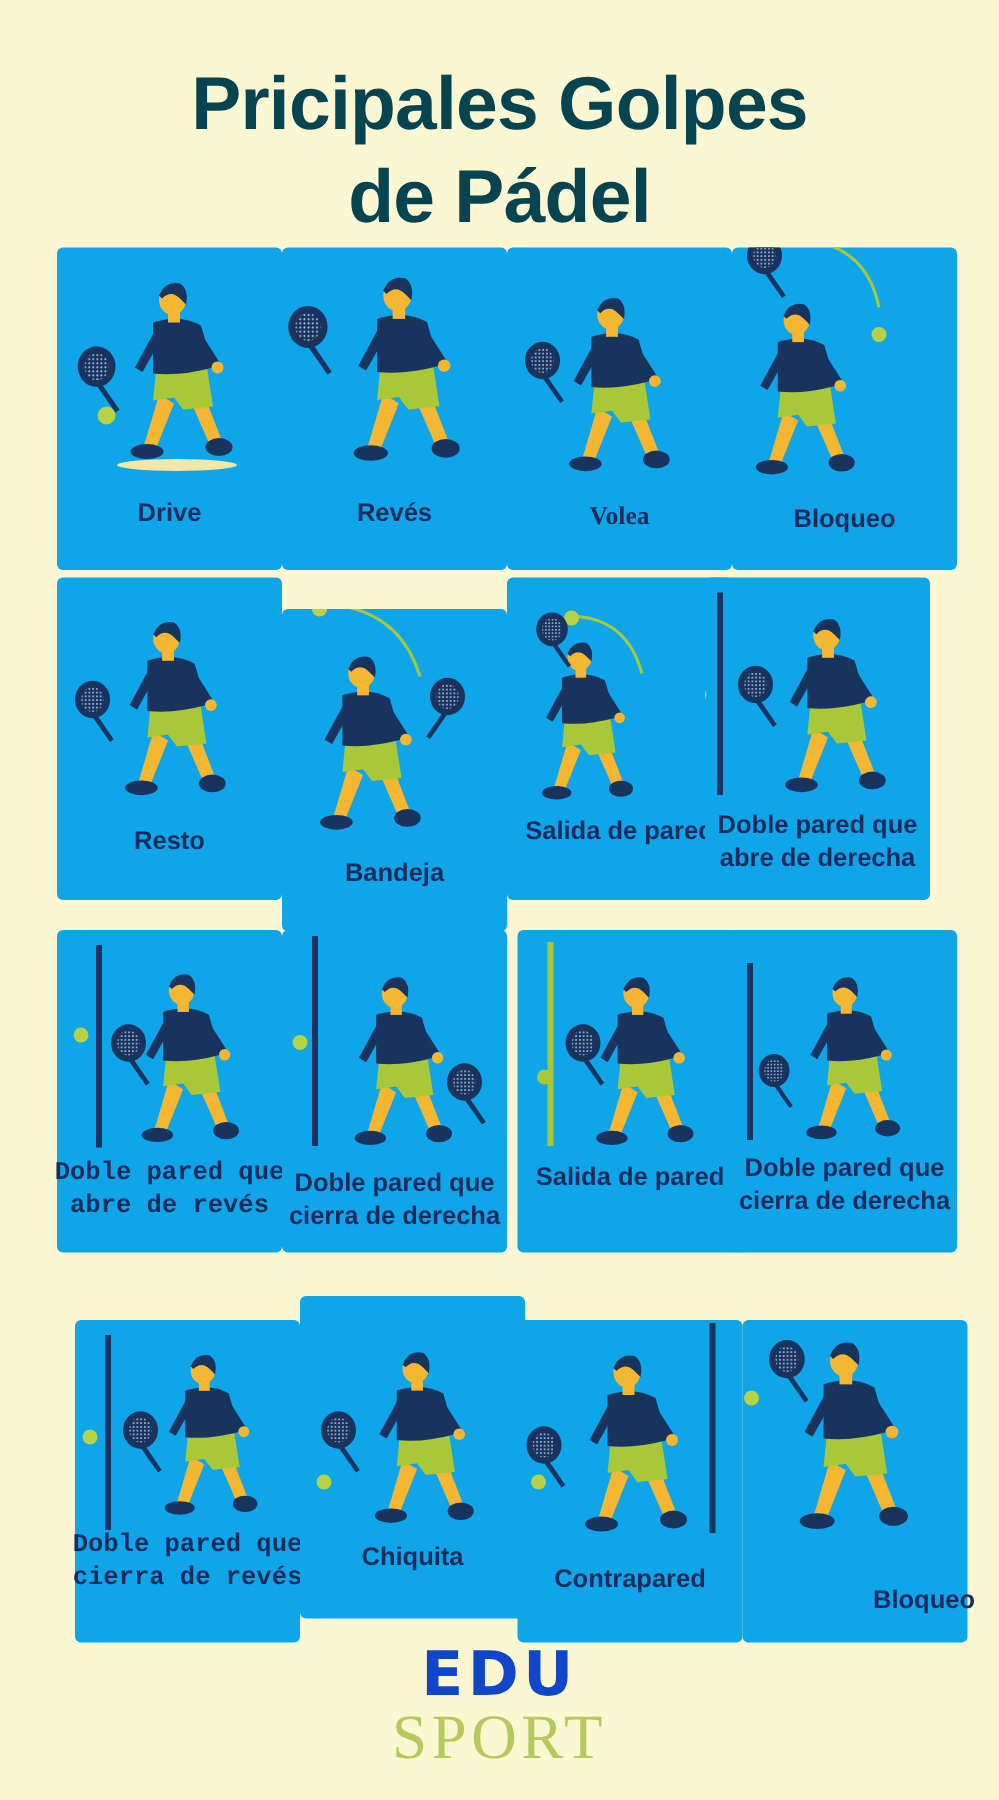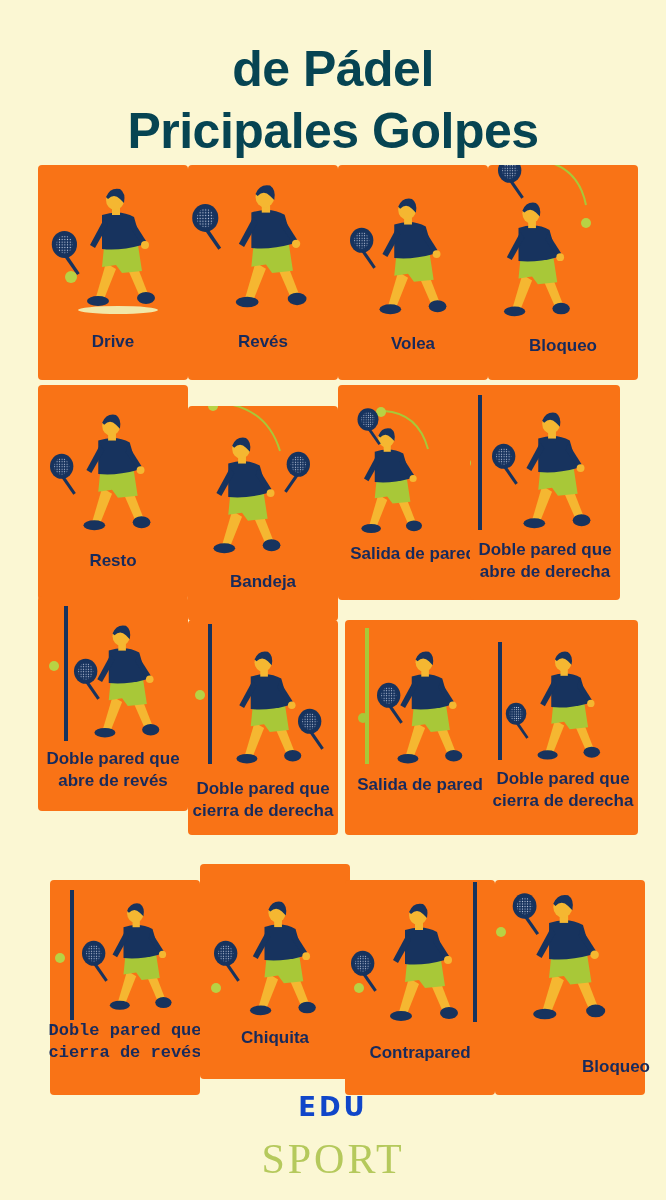--- a/index.html
+++ b/index.html
@@ -1,30 +1,30 @@
 <!DOCTYPE html>
 <html><head>
 <meta charset="utf-8">
 <style>
   html,body{margin:0;padding:0;}
   body{width:666px;height:1200px;background:#fbf7d3;font-family:"Liberation Sans","DejaVu Sans",sans-serif;position:relative;overflow:hidden;}
   .title{position:absolute;left:0;width:666px;top:38px;text-align:center;color:#064452;font-weight:bold;font-size:50px;line-height:62px;letter-spacing:-0.5px;}
-  .tile{position:absolute;width:150px;height:215px;background:#f97316;border-radius:4px;}
+  .tile{position:absolute;width:150px;height:215px;background:#0ea5e9;border-radius:4px;}
   .fig{position:absolute;left:0;top:0;width:150px;height:160px;}
   .label{position:absolute;left:-5px;width:160px;text-align:center;color:#172a5c;font-weight:bold;font-size:17px;line-height:22px;}
   .logo{position:absolute;left:0;width:666px;text-align:center;}
-  .edu{top:1092px;color:#1046c9;font-size:26px;letter-spacing:3px;font-family:"DejaVu Sans",sans-serif;font-weight:bold;}
+  .edu{top:1092px;color:#1046c9;font-size:41px;letter-spacing:3px;font-family:"DejaVu Sans",sans-serif;font-weight:bold;}
   .sport{top:1135px;color:#b5c95c;font-size:42px;letter-spacing:3px;font-family:Liberation Serif, serif;}
 </style>
 </head>
 <body>
 
 <div class="title">
+  <div>Pricipales Golpes</div>
   <div>de Pádel</div>
-  <div>Pricipales Golpes</div>
 </div>
 
 <svg width="0" height="0" style="position:absolute">
   <defs>
     <pattern id="mesh" width="3" height="3" patternUnits="userSpaceOnUse">
       <rect width="3" height="3" fill="#17335e"></rect>
       <circle cx="1.5" cy="1.5" r="0.7" fill="#c9d3e6"></circle>
     </pattern>
     <symbol id="player" viewBox="0 0 100 130">
 
@@ -64,21 +64,21 @@
   </svg>
   <div class="label" style="top:166px;">Drive</div>
 </div>
 <div class="tile" style="left:188px;top:165px;">
   <svg class="fig" viewBox="0 0 150 160">
     <use href="#player" x="28" y="16" width="104" height="136"></use>
     <use href="#racket" x="2" y="38" width="38" height="56"></use>
   </svg>
   <div class="label" style="top:166px;">Revés</div>
 </div>
-<div class="tile" style="left:338px;top:165px;">
+<div class="tile" style="left:338px;top:165px;font-family:Liberation Serif, serif;">
   <svg class="fig" viewBox="0 0 150 160">
     <use href="#player" x="22" y="30" width="100" height="128"></use>
     <use href="#racket" x="10" y="62" width="34" height="50"></use>
   </svg>
   <div class="label" style="top:168px;">Volea</div>
 </div>
 <div class="tile" style="left:488px;top:165px;">
   <svg class="fig" viewBox="0 0 150 160">
     <path d="M50 -5 Q90 0 98 40" stroke="#a8c838" stroke-width="2" fill="none"></path>
     <circle cx="98" cy="58" r="5" fill="#b8d244"></circle>
@@ -116,21 +116,21 @@
 <div class="tile" style="left:470px;top:385px;">
   <svg class="fig" viewBox="0 0 150 160">
     <rect x="8" y="10" width="4" height="135" fill="#17335e"></rect>
     <circle cx="-4" cy="78" r="5" fill="#b8d244"></circle>
     <use href="#player" x="34" y="24" width="100" height="128"></use>
     <use href="#racket" x="20" y="58" width="34" height="50"></use>
   </svg>
   <div class="label" style="top:154px;">Doble pared que abre de derecha</div>
 </div>
 
-<div class="tile" style="left:38px;top:596px;">
+<div class="tile" style="left:38px;top:620px;font-family:Liberation Mono, monospace;">
   <svg class="fig" viewBox="0 0 150 160">
     <rect x="26" y="10" width="4" height="135" fill="#17335e"></rect>
     <circle cx="16" cy="70" r="5" fill="#b8d244"></circle>
     <use href="#player" x="38" y="26" width="96" height="124"></use>
     <use href="#racket" x="34" y="62" width="34" height="50"></use>
   </svg>
   <div class="label" style="top:152px;">Doble pared que abre de revés</div>
 </div>
 <div class="tile" style="left:188px;top:620px;">
   <svg class="fig" viewBox="0 0 150 160">

